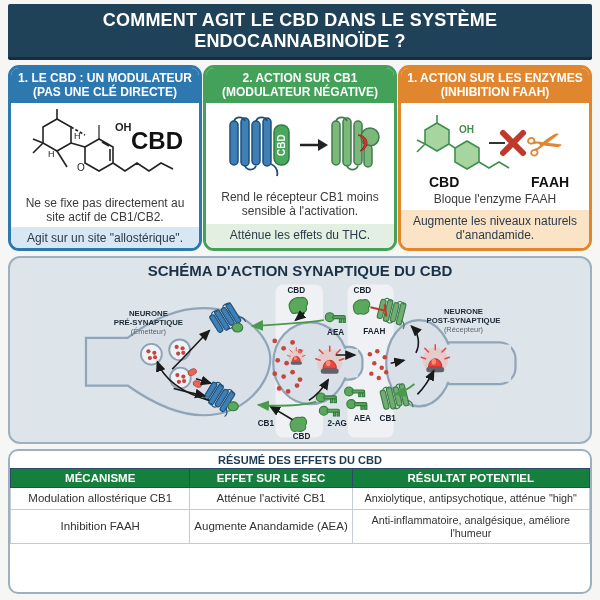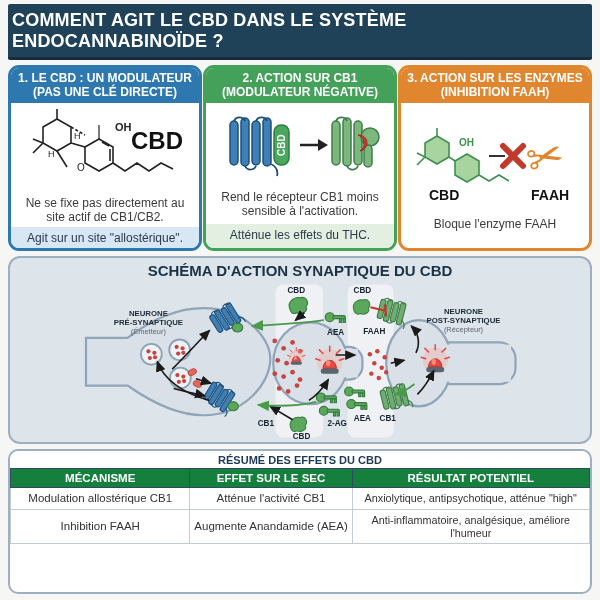--- a/index.html
+++ b/index.html
@@ -2,21 +2,21 @@
 <html><head>
 <meta charset="utf-8">
 <style>
   * { margin:0; padding:0; box-sizing:border-box; }
   html,body { width:600px; height:600px; overflow:hidden; }
   body { font-family:"Liberation Sans", sans-serif; background:#f6f7f4; }
   .page { width:600px; height:600px; padding:4px 8px 6px 8px; display:flex; flex-direction:column; gap:5px; }
 
   
   .titlebar { background:#1f4258; border-bottom:3px solid #142c3c; border-radius:2px;
-              color:#ffffff; text-align:left; font-weight:bold; font-size:18px;
+              color:#ffffff; text-align:center; font-weight:bold; font-size:18px;
               letter-spacing:.2px; padding:6px 4px 5px; }
 
   
   .cards { display:flex; gap:1px; height:186px; }
   .card { flex:1; background:#ffffff; border:3px solid var(--accent,#888); border-radius:11px;
           display:flex; flex-direction:column; overflow:hidden; }
   .card-header { background:var(--accent,#888); color:#ffffff; font-weight:bold; font-size:12px;
                  line-height:1.18; text-align:center; padding:3px 2px 4px; }
   .card-body { flex:1; display:flex; flex-direction:column; align-items:center; justify-content:space-evenly; padding:2px 3px; }
   .card-desc { font-size:12px; line-height:1.15; color:#3b3b3b; text-align:center; padding:0 4px; }
@@ -118,21 +118,21 @@
           <path d="M122,12 a6,6 0 0 1 11,0 M133,57 a6,6 0 0 0 11,0" fill="none" stroke="#3f7d4c" stroke-width="1.8"></path>
           <path d="M144,26 a9,9 0 0 1 2,16 a6,6 0 0 0 -2,-16" fill="#cc3a30" stroke="#9e2a22" stroke-width="1"></path>
         </svg>
         <div class="card-desc">Rend le récepteur CB1 moins sensible à l'activation.</div>
       </div>
       <div class="card-footer">Atténue les effets du THC.</div>
     </div>
 
     <div class="card" style="--accent: #e0862e; --footer-bg: #fbe4c6;">
       <div class="card-header">
-        <div>3. ACTION SUR LES ENZYMES</div>
+        <div>1. ACTION SUR LES ENZYMES</div>
         <div>(INHIBITION FAAH)</div>
       </div>
       <div class="card-body">
         <svg width="172" height="84" viewBox="0 0 172 84">
           <g fill="#a8d4a0" stroke="#3f8f4f" stroke-width="1.6">
             <polygon points="28,16 40,23 40,37 28,44 16,37 16,23"></polygon>
             <polygon points="58,34 70,41 70,55 58,62 46,55 46,41"></polygon>
           </g>
           <g fill="none" stroke="#3f8f4f" stroke-width="1.6">
             <path d="M40,37 L46,41"></path>
@@ -145,20 +145,21 @@
           <path d="M80,36 L96,36" stroke="#333" stroke-width="2"></path>
           <g stroke="#c0392b" stroke-width="6" stroke-linecap="round">
             <line x1="94" y1="26" x2="114" y2="46"></line>
             <line x1="114" y1="26" x2="94" y2="46"></line>
           </g>
           <text x="118" y="52" font-size="44" fill="#e0862e" transform="rotate(-15 138 38)">✂</text>
           <text x="122" y="80" font-size="14" font-weight="bold" fill="#111">FAAH</text>
         </svg>
         <div class="card-desc">Bloque l'enzyme FAAH</div>
       </div>
+      <div class="card-footer">Augmente les niveaux naturels d'anandamide.</div>
     </div>
   </div>
 
   <div class="syn-panel">
     <div class="syn-title">SCHÉMA D'ACTION SYNAPTIQUE DU CBD</div>
     <svg class="syn-svg" viewBox="0 0 576 218" preserveAspectRatio="xMidYMid meet">
       <defs>
         <marker id="ab" markerWidth="8" markerHeight="8" refX="6" refY="3" orient="auto">
           <path d="M0,0 L7,3 L0,6 Z" fill="#1a1a1a"></path>
         </marker>

